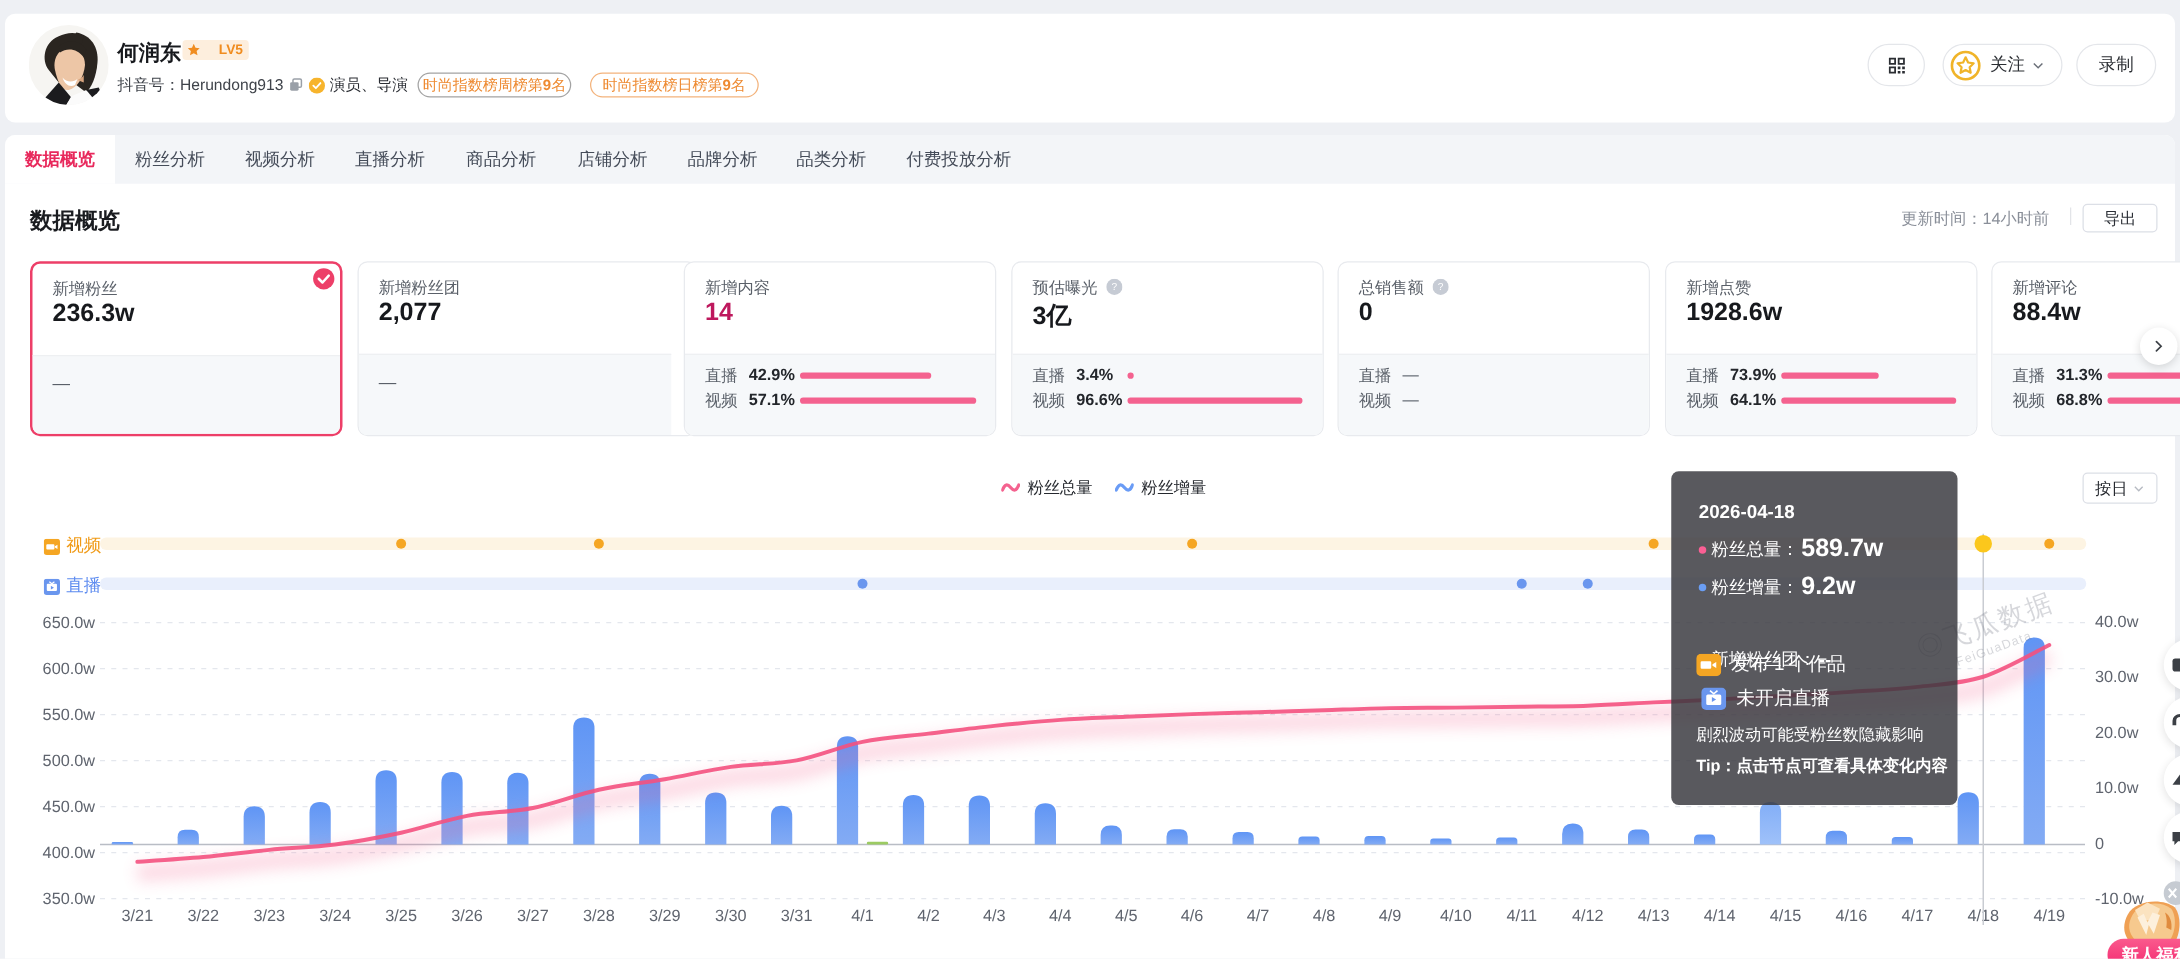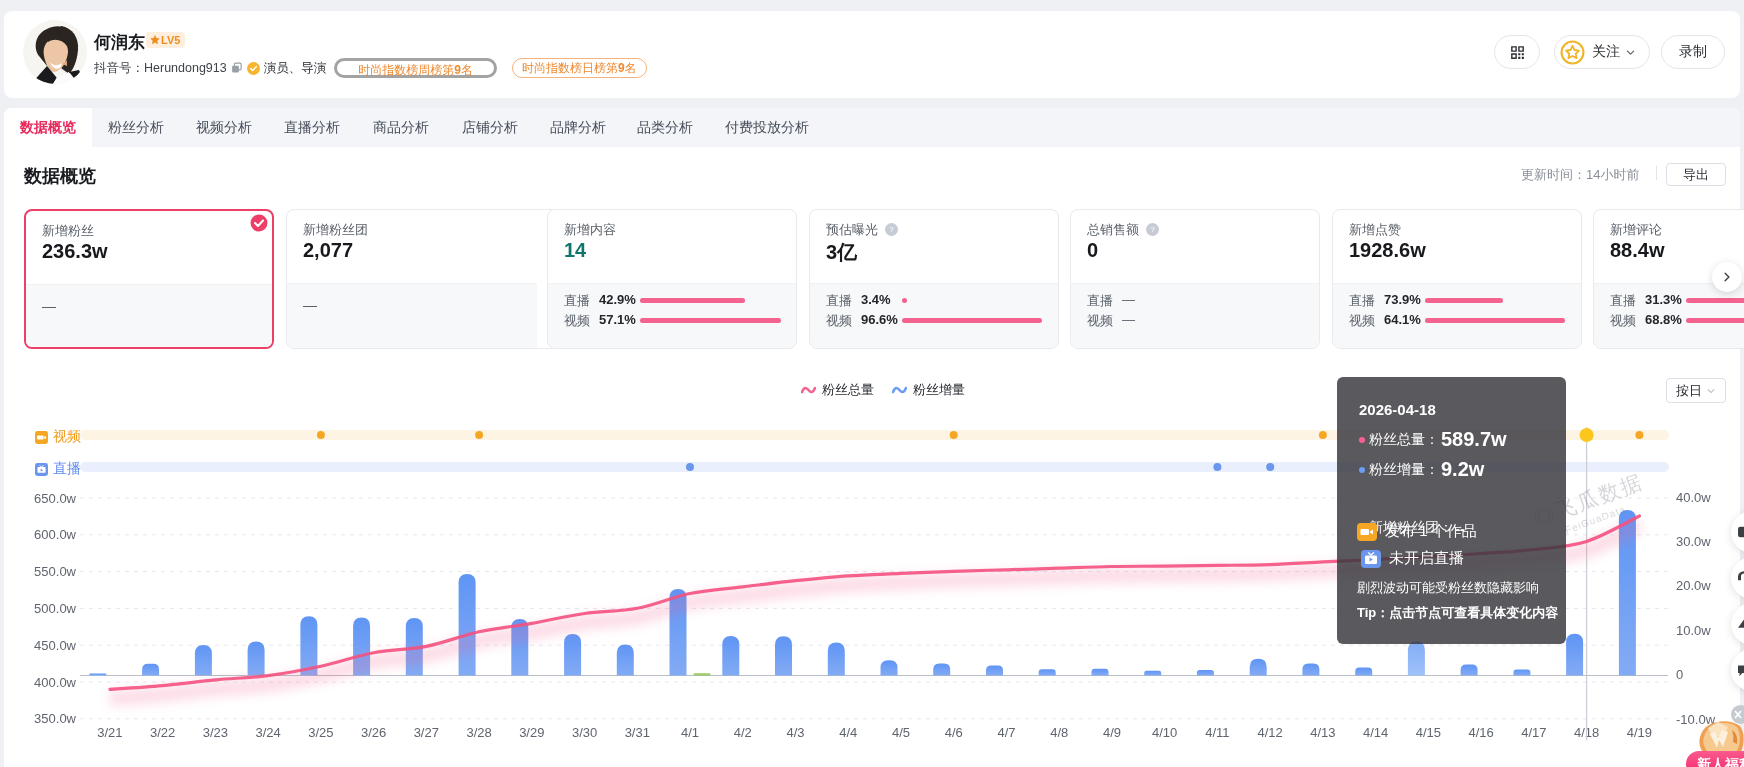--- a/index.html
+++ b/index.html
@@ -32,35 +32,35 @@
     <path d="M46 52 L56 64 L62 64 L56 50 Z" fill="#1b1b1e"></path>
   </g>
 </svg>
 
 <div class="abs" style="left:94px; top:31px; font-size:17px; font-weight:bold; color:#17191d;">何润东</div>
 
 <div class="abs" style="left:146px; top:32px; height:16px; background:#fdeedd; border-radius:3px; display:flex; align-items:center; padding:0 5px 0 3px;">
   <svg width="12" height="12" viewBox="0 0 24 24">
       <path d="M12 2 L14.8 8.2 L21.5 9 L16.6 13.6 L18 20.3 L12 17 L6 20.3 L7.4 13.6 L2.5 9 L9.2 8.2 Z" fill="#f08c1f"></path>
     </svg>
-  <span style="font-size:11px; font-weight:bold; color:#f08c1f; margin-left:0;">LV5</span>
+  <span style="font-size:11px; font-weight:bold; color:#f08c1f; margin-left:14px;">LV5</span>
 </div>
 
 <div class="abs" style="left:94px; top:59px; height:18px; display:flex; align-items:center; font-size:12.5px; color:#3f434a;">
   <span>抖音号：Herundong913</span>
   <svg width="12" height="12" viewBox="0 0 16 16" style="margin-left:4px;">
       <rect x="4.5" y="1.5" width="9" height="9" rx="1.5" fill="#fff" stroke="#9aa0a8" stroke-width="1.6"></rect>
       <rect x="1.5" y="5" width="9" height="9" rx="1.5" fill="#9aa0a8"></rect>
     </svg>
   <svg width="13" height="13" viewBox="0 0 16 16" style="margin-left:4px;">
       <circle cx="8" cy="8" r="8" fill="#f7b42c"></circle>
       <path d="M4.5 8 L7 10.5 L11.5 5.5" stroke="#fff" stroke-width="1.8" fill="none" stroke-linecap="round" stroke-linejoin="round"></path>
     </svg>
   <span style="color:#2a2d33; margin-left:4px;">演员、导演</span>
-  <span style="margin-left:8px; height:20px; line-height:18px; border:3px solid #a3a3a3; border-radius:10px; padding:0 21px; color:#ee8a31; font-size:12px; white-space:nowrap;">时尚指数榜周榜第<b>9</b>名</span>
+  <span style="margin-left:8px; height:20px; line-height:18px; border:1px solid #a3a3a3; border-radius:10px; padding:0 3px; color:#ee8a31; font-size:12px; white-space:nowrap;">时尚指数榜周榜第<b>9</b>名</span>
   <span style="margin-left:15px; height:20px; line-height:18px; border:1px solid #f3b37c; border-radius:10px; padding:0 9px; color:#ee8a31; font-size:12px; white-space:nowrap;">时尚指数榜日榜第<b>9</b>名</span>
 </div>
 
 <div class="abs" style="left:1494px; top:35px; width:46px; height:34px; border:1px solid #e4e6ea; border-radius:17px; background:#fff; display:flex; align-items:center; justify-content:center;">
   <svg width="17" height="17" viewBox="0 0 24 24" fill="#2b2e33">
       <path d="M3 3h8v8H3V3zm2 2v4h4V5H5zM13 3h8v8h-8V3zm2 2v4h4V5h-4zM3 13h8v8H3v-8zm2 2v4h4v-4H5zM13 13h3v3h-3v-3zM18 13h3v3h-3v-3zM13 18h3v3h-3v-3zM18 18h3v3h-3v-3z"></path>
     </svg>
 </div>
 <div class="abs" style="left:1554px; top:35px; width:96px; height:34px; border:1px solid #e4e6ea; border-radius:17px; background:#fff; display:flex; align-items:center; padding-left:5px;">
   <svg width="25" height="25" viewBox="0 0 24 24">
@@ -108,21 +108,21 @@
 </div>
 <div class="abs" style="left:286px; top:209px; width:272px; height:140px; border:1px solid #e8eaee; border-radius:8px; background:#fff; overflow:hidden;">
   <div class="abs" style="left:16px; top:11px; font-size:13px; color:#5a6069;">新增粉丝团</div>
   <div class="abs" style="left:16px; top:29px; font-size:20px; font-weight:bold; color:#17191d;">2,077</div>
   <div class="abs" style="left:0; top:73px; width:250px; height:67px; background:#f6f8fa; border-top:1px solid #eef0f2;">
     <div class="abs" style="left:16px; top:13px; font-size:14px; color:#5a6069;">—</div>
   </div>
 </div>
 <div class="abs" style="left:547px; top:209px; width:250px; height:140px; border:1px solid #e8eaee; border-radius:8px; background:#fff; overflow:hidden;">
   <div class="abs" style="left:16px; top:11px; font-size:13px; color:#5a6069;">新增内容</div>
-  <div class="abs" style="left:16px; top:29px; font-size:20px; font-weight:bold; color:#0f766e;">14</div>
+  <div class="abs" style="left:16px; top:29px; font-size:20px; font-weight:bold; color:#be185d;">14</div>
   <div class="abs" style="left:0; top:73px; width:250px; height:67px; background:#f6f8fa; border-top:1px solid #eef0f2;">
     <div class="abs" style="left:16px; top:8px; font-size:13px; color:#5a6069;">直播</div>
     <div class="abs" style="left:51px; top:8px; font-size:13px; font-weight:bold; color:#23262b;">42.9%</div>
     <div class="abs" style="left:92px; top:14px; width:105px; height:5px; border-radius:2.5px; background:#f4628f;"></div>
     <div class="abs" style="left:16px; top:28px; font-size:13px; color:#5a6069;">视频</div>
     <div class="abs" style="left:51px; top:28px; font-size:13px; font-weight:bold; color:#23262b;">57.1%</div>
     <div class="abs" style="left:92px; top:34px; width:141px; height:5px; border-radius:2.5px; background:#f4628f;"></div>
   </div>
 </div>
 <div class="abs" style="left:809px; top:209px; width:250px; height:140px; border:1px solid #e8eaee; border-radius:8px; background:#fff; overflow:hidden;">

